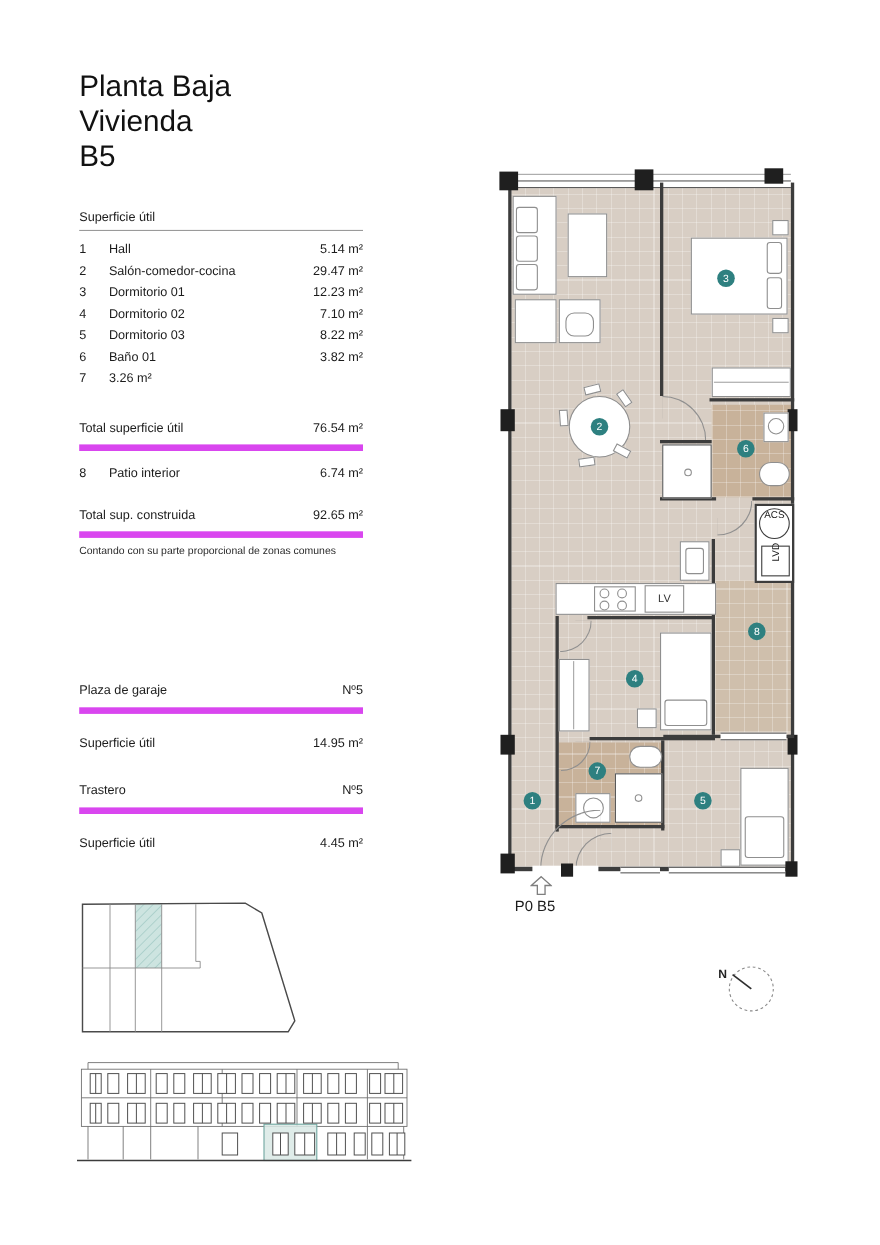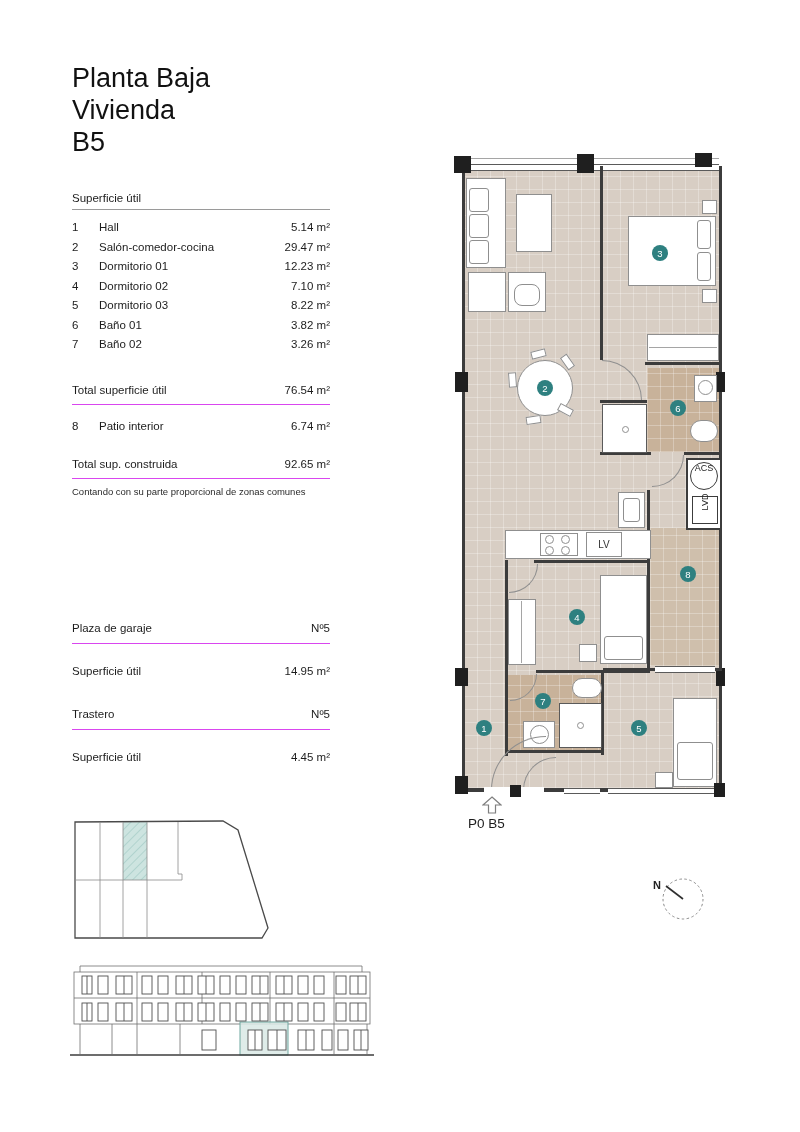--- a/index.html
+++ b/index.html
@@ -9,21 +9,21 @@
     overflow:hidden;
   }
   
   .title{position:absolute;left:72px;top:62px;font-size:27px;line-height:32px;color:#111;}
   .panel{position:absolute;left:72px;width:258px;font-size:11.5px;}
   .thead{padding-bottom:5px;border-bottom:1px solid #9a9a9a;margin-bottom:8px;}
   .trow{display:flex;line-height:19.5px;}
   .tnum{width:27px;}
   .tname{flex:1;}
   .tval{text-align:right;white-space:nowrap;}
-  .rule{border-bottom:1px solid #d946ef;padding-bottom:4px;}
+  .rule{border-bottom:6px solid #d946ef;padding-bottom:4px;}
   .note{font-size:9.5px;color:#2a2a2a;margin-top:7px;line-height:12px;} .sp12{height:12px;} .sp18{height:18px;} .sp26{height:26px;} .sp24{height:24px;}
   
   .plan{position:absolute;left:446px;top:144px;width:296px;height:700px;}
   .abs{position:absolute;}
   .fill{position:absolute;background:#d8cec4;
     background-image:repeating-linear-gradient(0deg,rgba(255,255,255,.28) 0 1px,transparent 1px 13px),
                      repeating-linear-gradient(90deg,rgba(255,255,255,.28) 0 1px,transparent 1px 13px);}
   .wet{background-color:#c8b29a;}
   .patio{background-color:#cfbfac;}
   .wall{position:absolute;background:#3c3c3c;}
@@ -81,21 +81,20 @@
       <span class="tname">Dormitorio 03</span>
       <span class="tval">8.22 m²</span>
     </div>
   <div class="trow">
       <span class="tnum">6</span>
       <span class="tname">Baño 01</span>
       <span class="tval">3.82 m²</span>
     </div>
   <div class="trow">
       <span class="tnum">7</span>
-      <span class="tname">Baño 02</span>
       <span class="tval">3.26 m²</span>
     </div>
 
   <div class="sp26"></div>
   <div class="trow rule">
       <span class="tname">Total superficie útil</span>
       <span class="tval">76.54 m²</span>
     </div>
   <div class="sp12"></div>
   <div class="trow">

